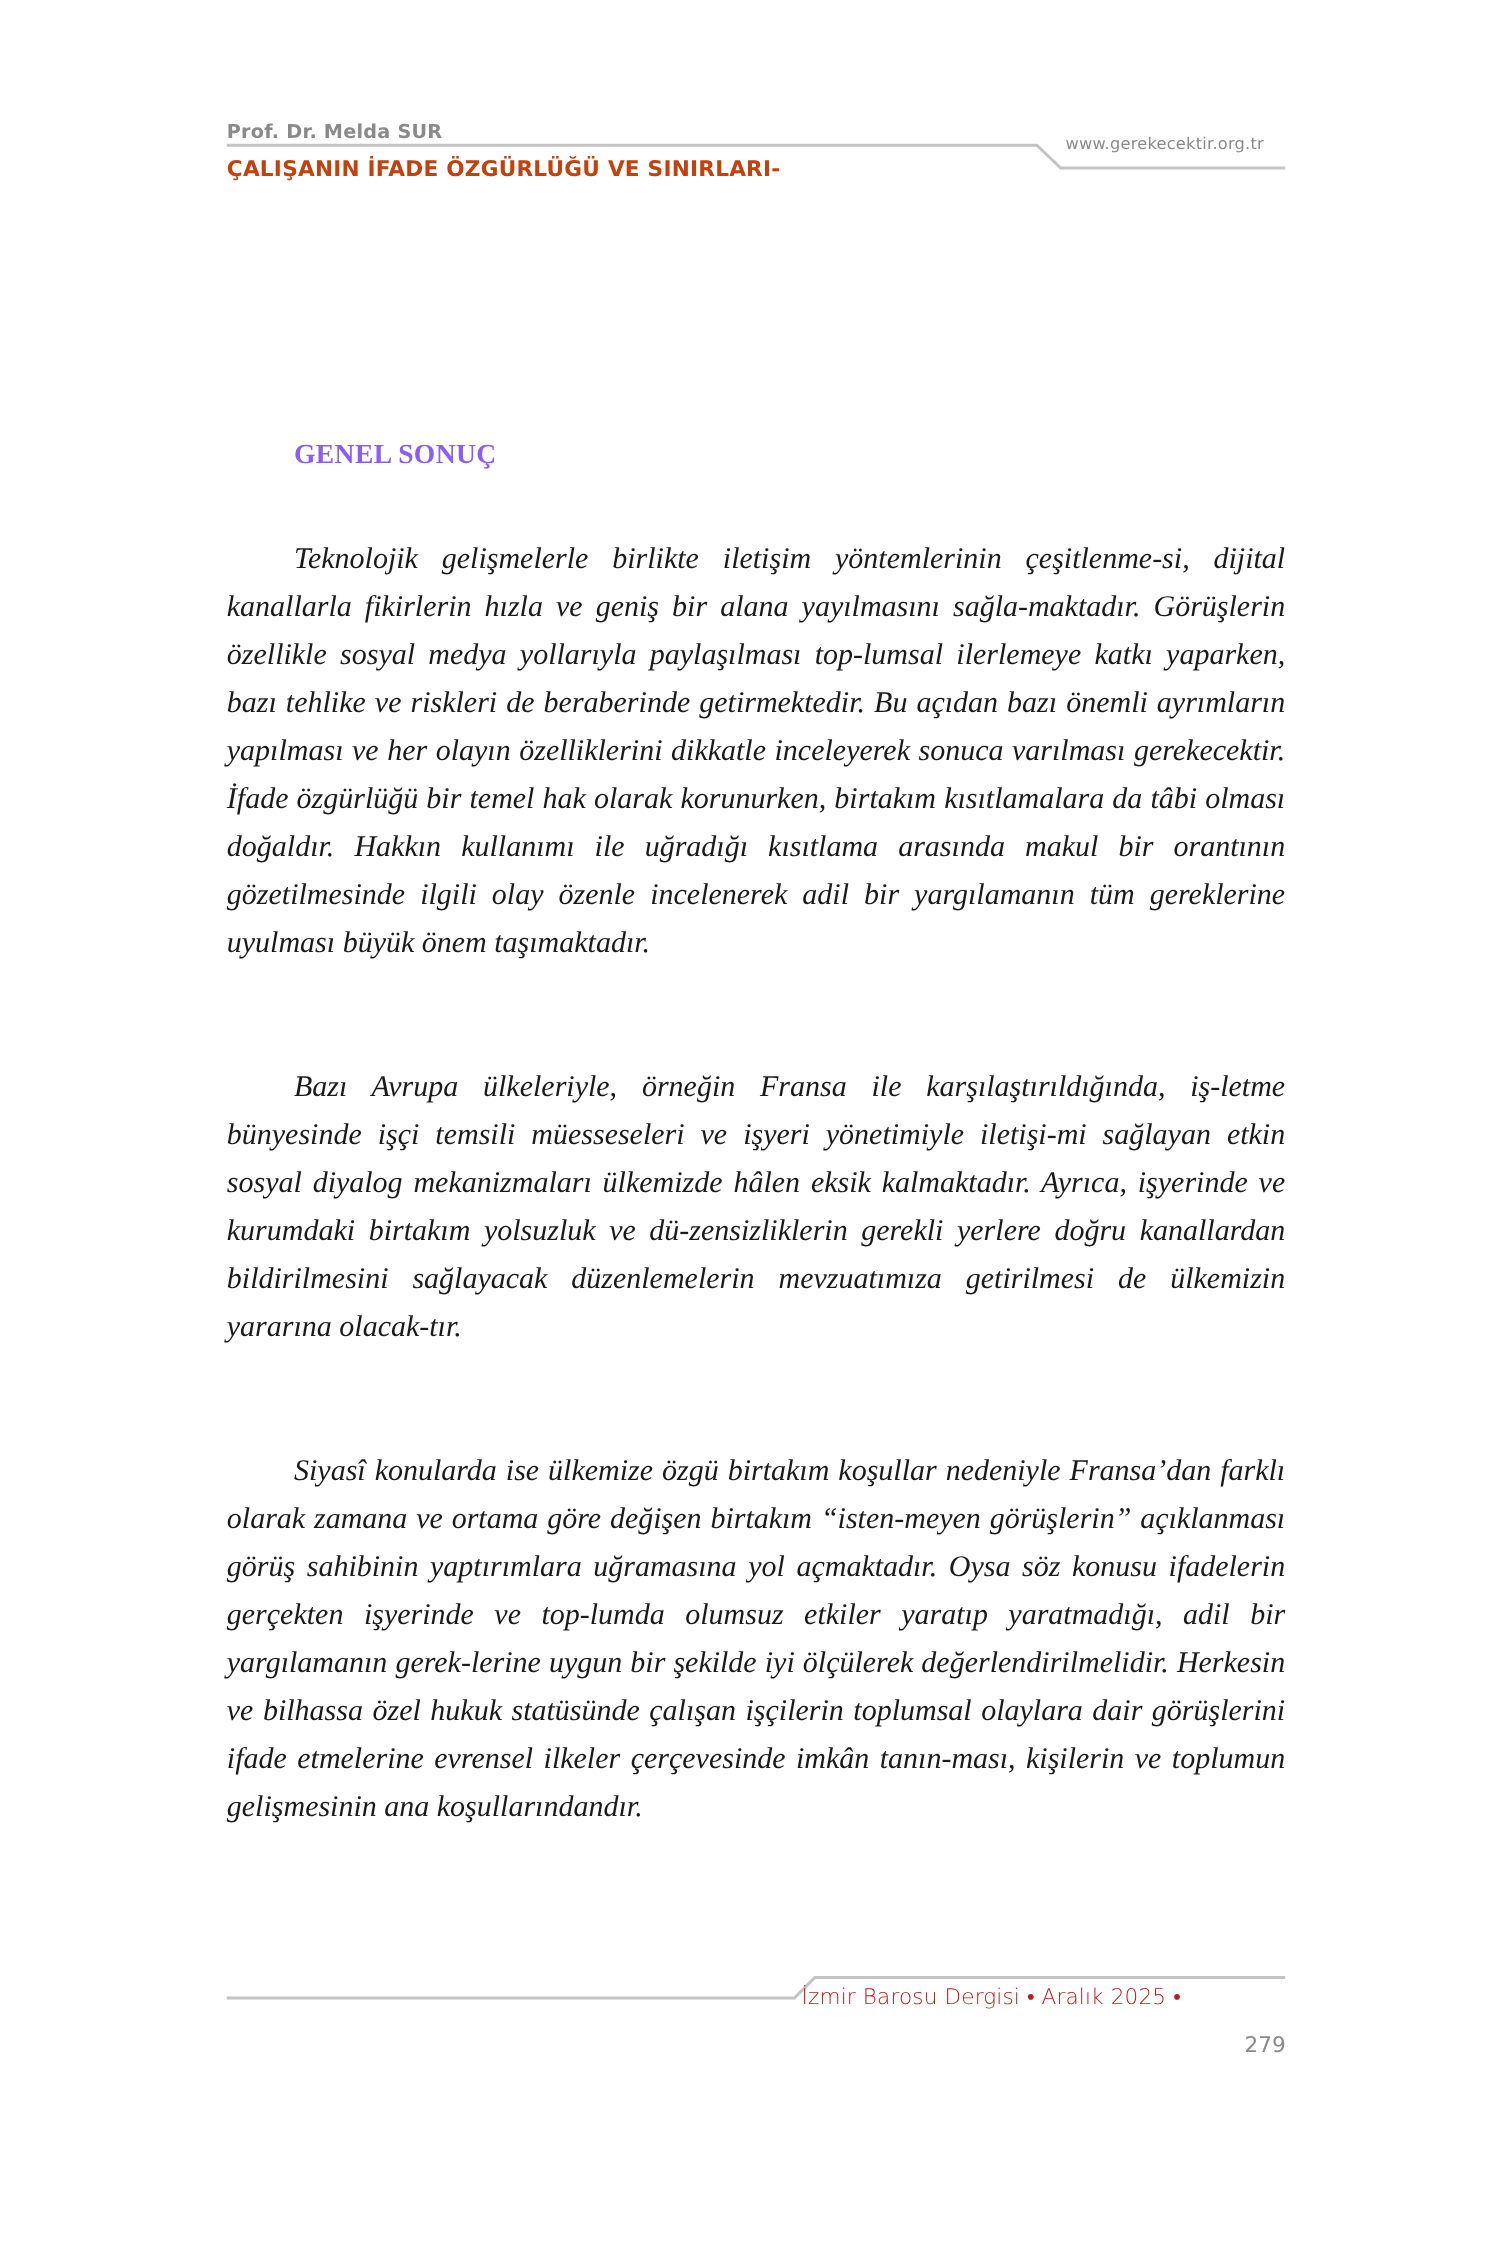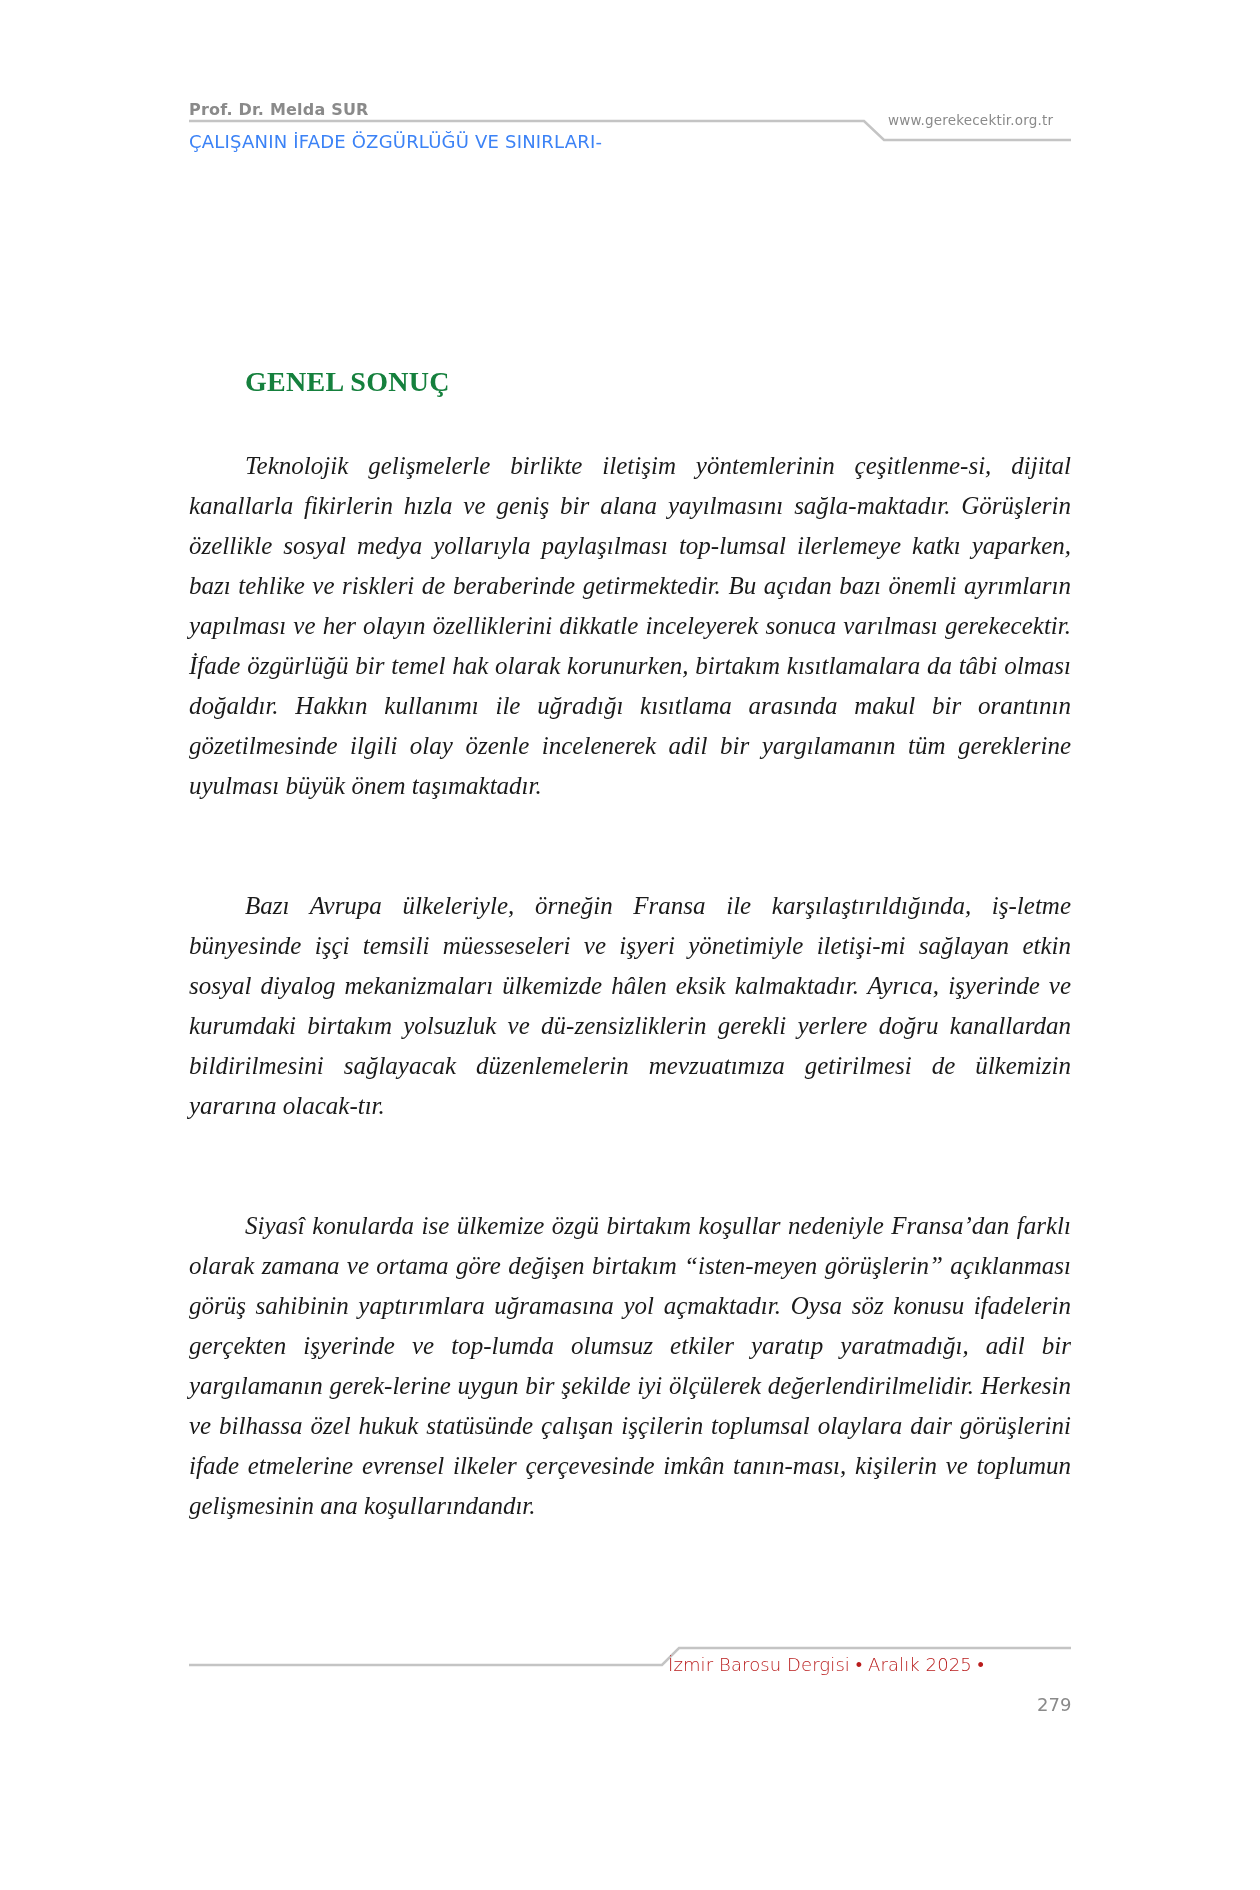--- a/index.html
+++ b/index.html
@@ -8,42 +8,42 @@
 
   
   .hdr-author {
     position: absolute; left: 189px; top: 100px;
     font-family: "DejaVu Sans", sans-serif; font-weight: bold;
     font-size: 16px; color: #8a8a8a; letter-spacing: 0.2px;
   }
   .hdr-rule { position: absolute; left: 0; top: 0; width: 1260px; height: 200px; pointer-events: none; }
   .hdr-title {
     position: absolute; left: 189px; top: 129px;
-    font-family: "DejaVu Sans", sans-serif; font-size: 18px; color: #3b82f6;
-    line-height: 25px; font-weight: 400; letter-spacing: 0.2px;
+    font-family: "DejaVu Sans", sans-serif; font-size: 18px; color: #c2410c;
+    line-height: 25px; font-weight: 700; letter-spacing: 0.2px;
   }
   .hdr-url {
     position: absolute; left: 888px; top: 112px;
     font-family: "DejaVu Sans", sans-serif; font-size: 13.5px; color: #8a8a8a;
     letter-spacing: 0.2px;
   }
 
   
   .body-text {
     position: absolute; left: 189px; width: 882px;
     font-family: "Liberation Serif", "DejaVu Serif", serif;
     font-size: 25px; line-height: 40px; color: #1a1a1a;
     text-align: justify; text-align-last: left;
     hyphens: manual;
   }
   .p-cont { top: 246px; }
   .heading {
     position: absolute; left: 245px; top: 366px;
     font-family: "Liberation Serif", "DejaVu Serif", serif;
-    font-weight: bold; font-size: 28px; color: #15803d; letter-spacing: 0.3px;
+    font-weight: bold; font-size: 23px; color: #8b5cf6; letter-spacing: 0.3px;
   }
   .para { text-indent: 56px; margin: 0; font-style: italic; }
   .p1 { top: 446px; }
   .p2 { top: 886px; }
   .p3 { top: 1206px; }
 
   
   .ftr-text {
     position: absolute; left: 668px; top: 1654px;
     font-family: "DejaVu Sans", sans-serif; font-size: 18px; color: #b91c1c;

